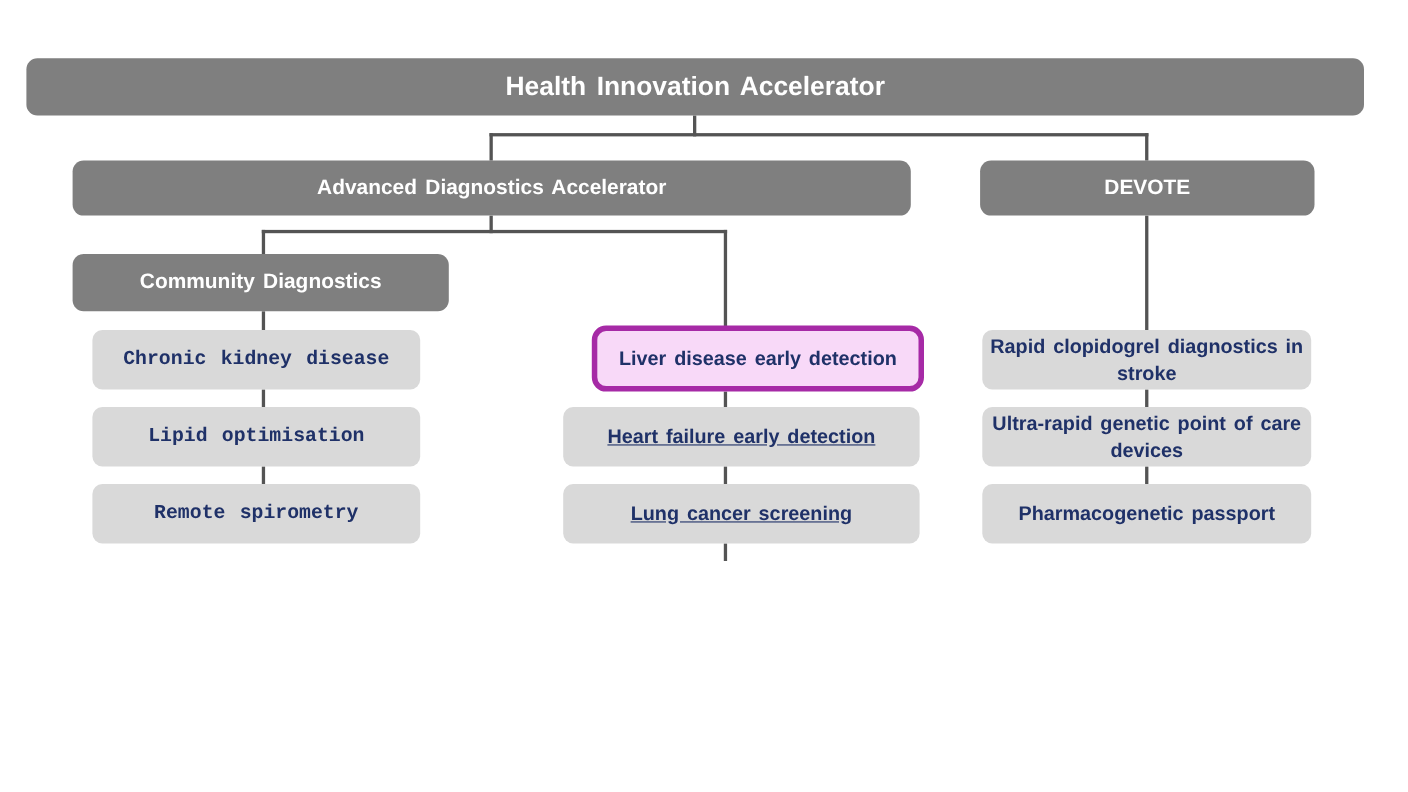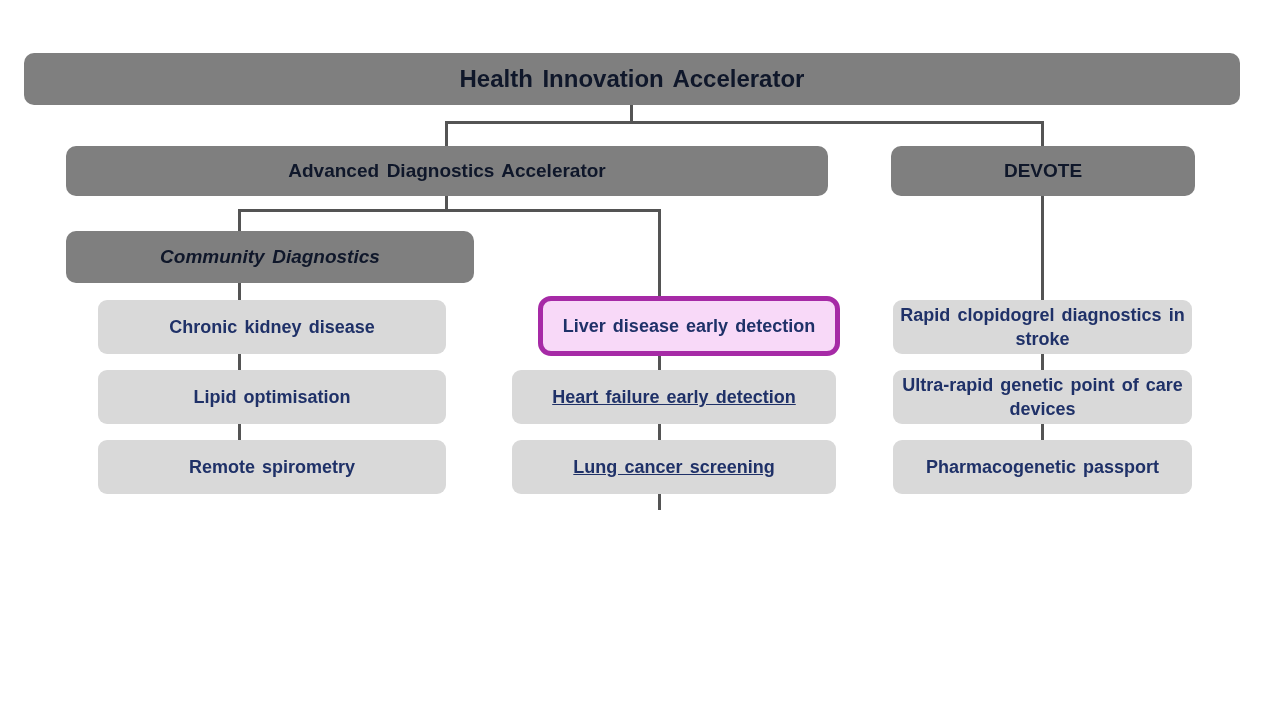--- a/index.html
+++ b/index.html
@@ -48,39 +48,39 @@
     box-sizing: border-box;
     display: flex;
     align-items: center;
     justify-content: center;
     text-align: center;
     font-weight: bold;
     word-spacing: 0.12em;
   }
   .branch {
     background: #7f7f7f;
-    color: #0f172a;
+    color: #ffffff;
     border-radius: 10px;
     font-size: 19px;
   }
   .leaf {
     background: #d9d9d9;
     color: #1f3168;
     border-radius: 9px;
     font-size: 18px;
     line-height: 24px;
     padding: 0 6px;
   }
 
   .root-box      { left: 24px;  top: 53px;  width: 1216px; height: 52px; font-size: 24px; }
   .ada-box       { left: 66px;  top: 146px; width: 762px;  height: 50px; }
   .devote-box    { left: 891px; top: 146px; width: 304px;  height: 50px; }
-  .community-box { left: 66px;  top: 231px; width: 408px;  height: 52px; font-style: italic; }
+  .community-box { left: 66px;  top: 231px; width: 342px;  height: 52px; }
 
-  .col-left   { left: 98px;  width: 348px; height: 54px; }
+  .col-left   { left: 84px;  width: 298px; height: 54px; font-family: Liberation Mono, monospace; }
   .col-mid    { left: 512px; width: 324px; height: 54px; text-decoration: underline; }
   .col-right  { left: 893px; width: 299px; height: 54px; }
 
   .row1 { top: 300px; }
   .row2 { top: 370px; }
   .row3 { top: 440px; }
   .row4 { top: 509px; }
 
   .highlight {
     left: 538px;

